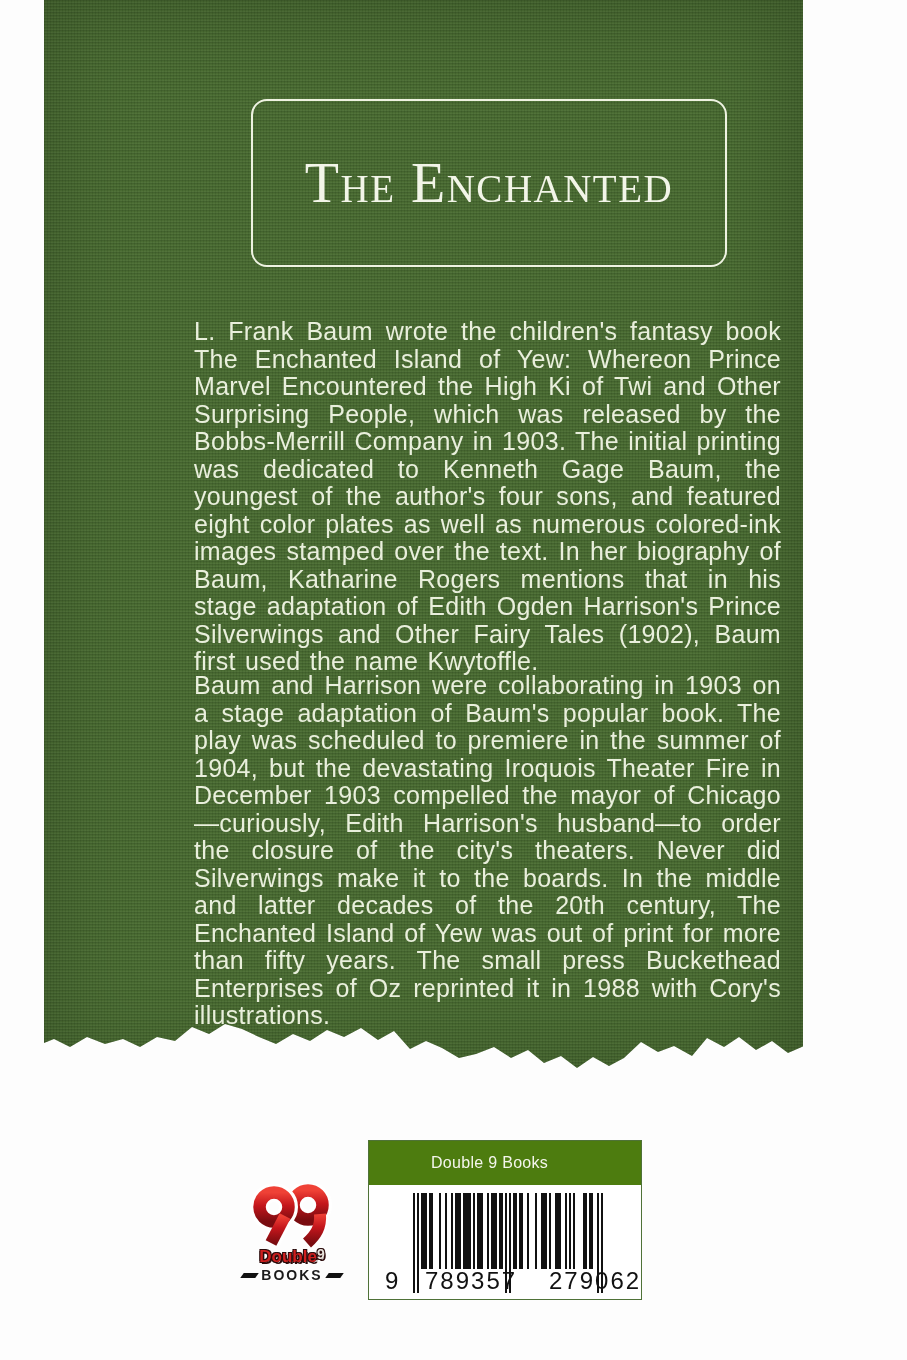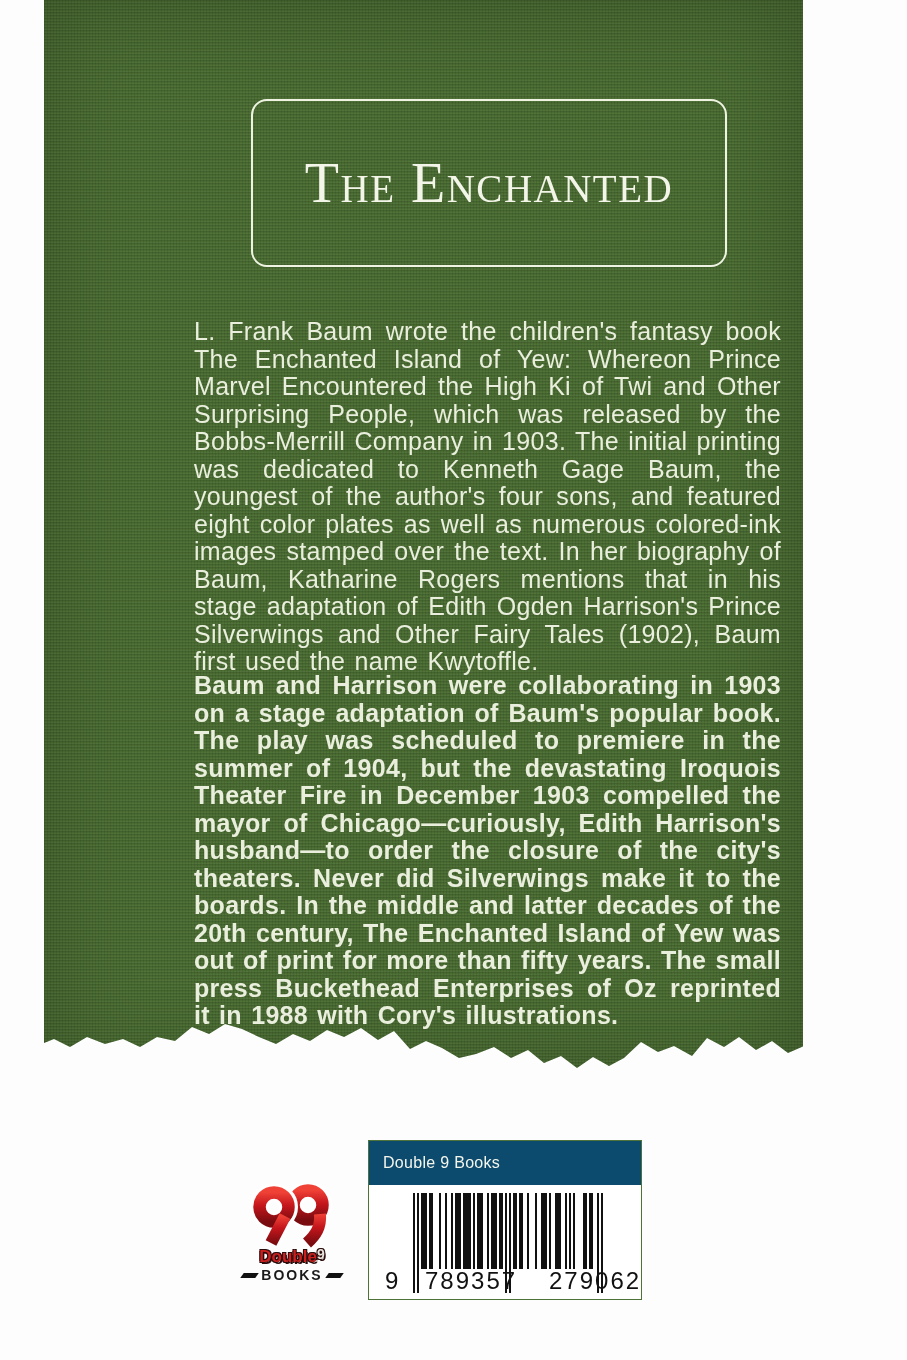--- a/index.html
+++ b/index.html
@@ -55,21 +55,21 @@
 
   
   .blurb{
     position:absolute;left:150px;width:587px;margin:0;
     color:#E9EFDC;
     font-size:25px;line-height:27.5px;
     letter-spacing:0.3px;word-spacing:2px;
     text-align:justify;
   }
   .blurb.p1{top:318px;}
-  .blurb.p2{top:672px;font-weight:bold;}
+  .blurb.p2{top:672px;}
 
   
   .logo{
     position:absolute;left:244px;top:1184px;width:96px;
     display:flex;flex-direction:column;align-items:center;
   }
   .logo-mark{display:block;}
   .logo-wordmark{
     margin-top:-3px;
     font-weight:bold;font-size:17px;line-height:18px;
@@ -92,22 +92,22 @@
     transform:skewX(-35deg);
   }
 
   
   .barcode-box{
     position:absolute;left:368px;top:1140px;width:274px;height:160px;
     background:#ffffff;border:1.5px solid #4F7238;box-sizing:border-box;
   }
   .barcode-header{
     position:absolute;left:0;top:0;right:0;height:44px;
-    background:#0c4a6e;
-    display:flex;align-items:center;
+    background:#4d7c0f;
+    display:flex;align-items:center;padding-left:48px;
   }
   .barcode-header span{
     color:#F4F6EC;font-size:16px;letter-spacing:0.3px;padding-left:14px;
   }
   .barcode-body{
     position:absolute;left:0;top:44px;right:0;bottom:0;background:#fff;
   }
   .barcode-bars{position:absolute;left:44px;top:8px;}
   .isbn-row span{
     position:absolute;top:82px;

